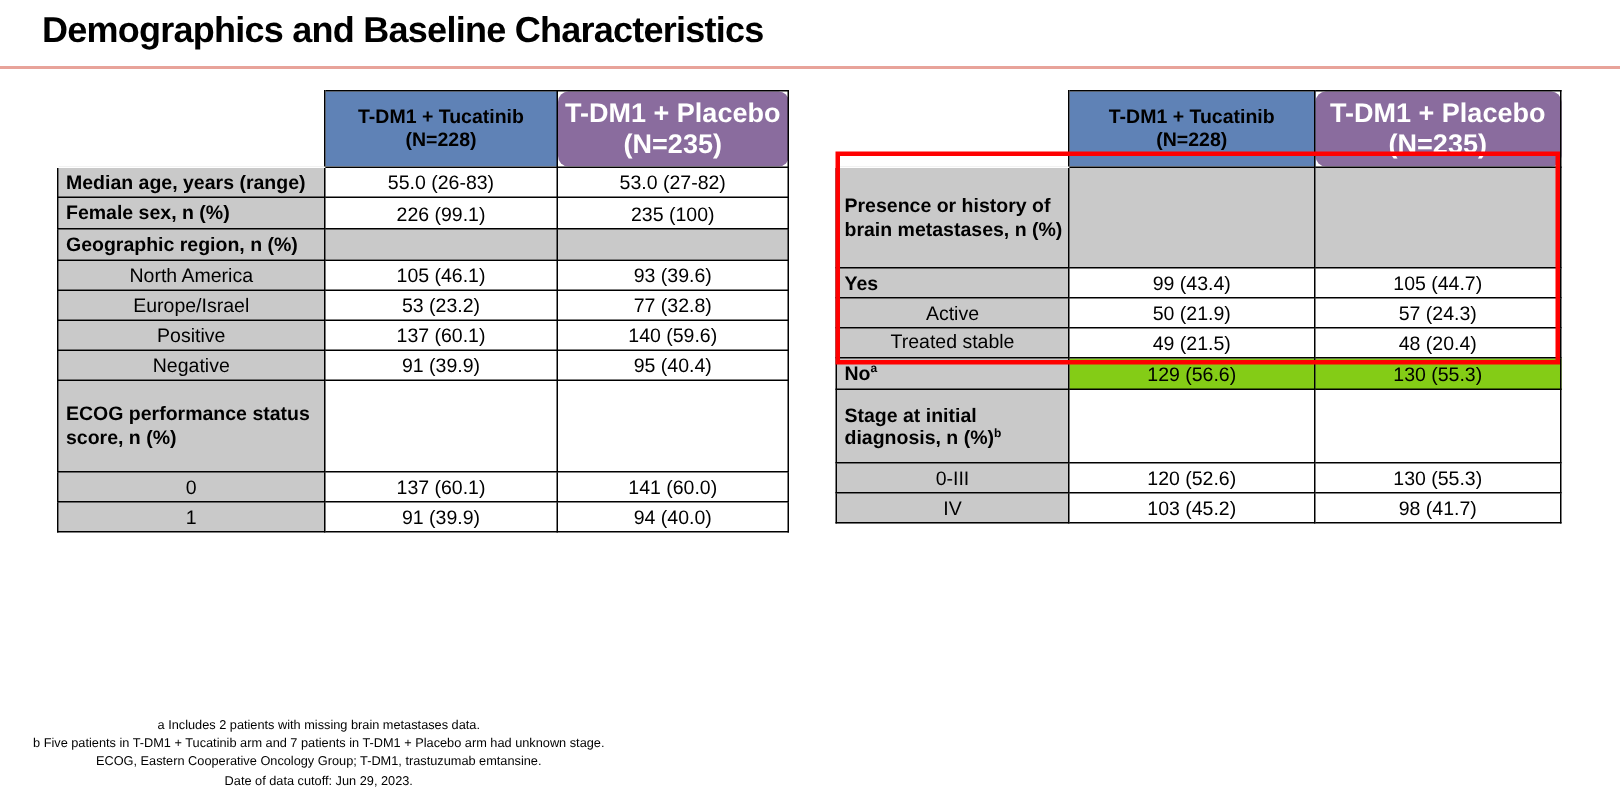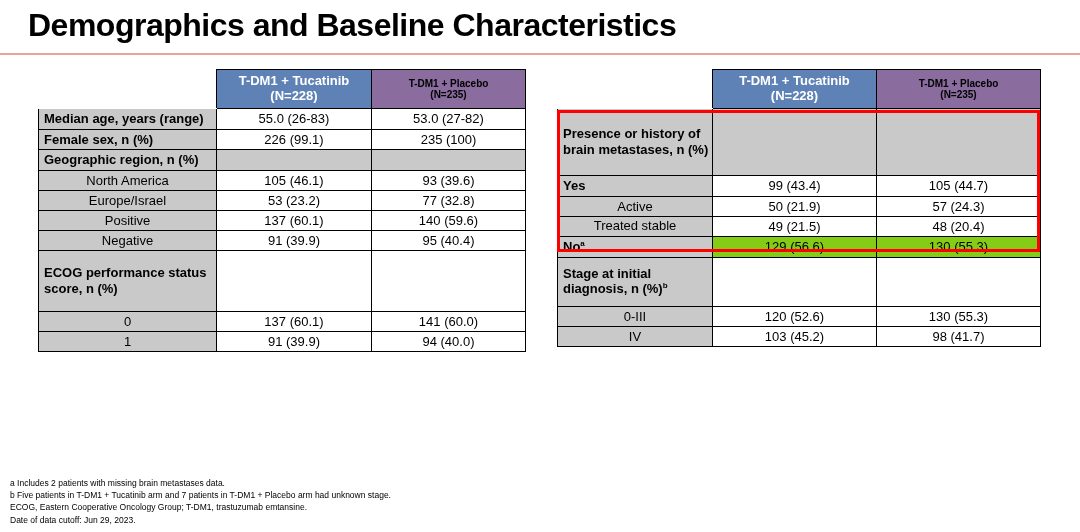--- a/index.html
+++ b/index.html
@@ -9,21 +9,21 @@
   body {
     width: 1080px;
     height: 532px;
     background: #ffffff;
     font-family: "Liberation Sans", sans-serif;
     color: #000000;
     overflow: hidden;
     position: relative;
   }
   .slide-title {
-    font-size: 32px;
+    font-size: 24px;
     font-weight: bold;
     letter-spacing: -0.5px;
     padding: 8px 0 4px 28px;
     line-height: 1.1;
   }
   .title-rule {
     height: 2px;
     background: #e8a39a;
     margin: 6px 0 0 0;
     width: 100%;
@@ -54,35 +54,36 @@
     padding: 2px 3px;
     vertical-align: middle;
   }
   th.head-blank {
     background: #ffffff;
     border: 1px solid #ffffff;
     border-right: 1px solid #000;
   }
   th.head-blue {
     background: #5f82b6;
-    color: #ffffff;
+    color: #000000;
     font-weight: bold;
     text-align: center;
     line-height: 1.15;
     font-size: 13px;
     padding: 4px 2px;
   }
   th.head-purple {
     background: #8a6c9e;
-    color: #000000;
+    color: #ffffff;
     font-weight: bold;
     text-align: center;
     line-height: 1.15;
-    font-size: 10px;
+    font-size: 18px;
     padding: 4px 2px;
+    border-radius: 7px;
   }
   td.label {
     background: #c9c9c9;
     font-weight: bold;
     text-align: left;
     padding-left: 5px;
     line-height: 1.2;
     margin-left: 20px;
   }
   td.label-sub {
@@ -105,25 +106,26 @@
     background: #ffffff;
   }
   .highlight-box {
     position: absolute;
     border: 3px solid #ff0000;
     pointer-events: none;
     box-sizing: border-box;
   }
   .footnotes {
     position: absolute;
-    left: 10px;
+    left: 22px;
     bottom: 6px;
     font-size: 8.5px;
     line-height: 1.45;
     color: #000000;
+    text-align: center;
   }
   sup {
     font-size: 8px;
     vertical-align: super;
   }
 </style>
 </head>
 <body>
 
 <div class="slide-title">Demographics and Baseline Characteristics</div>

